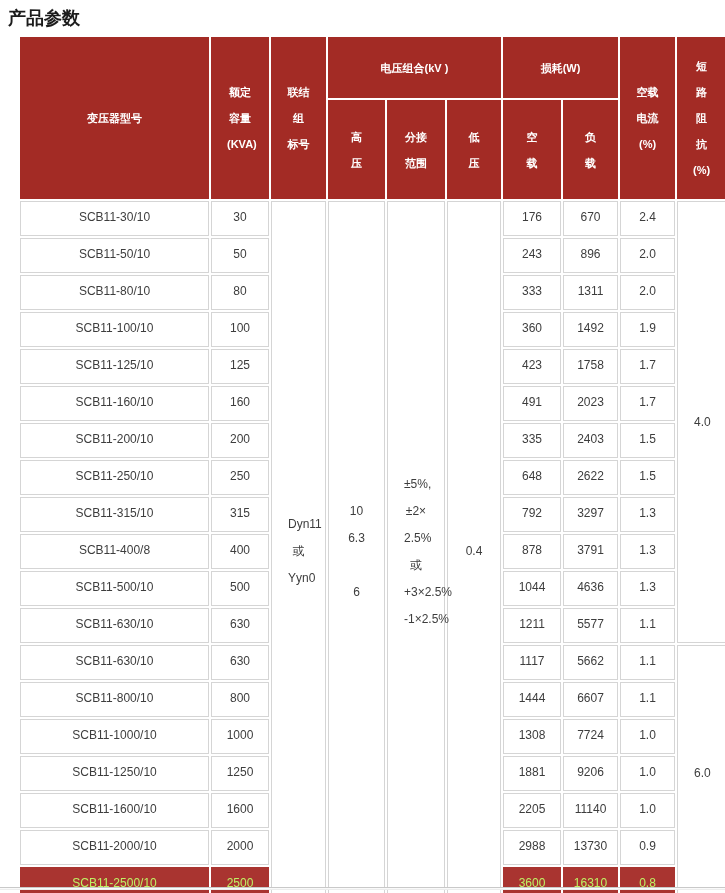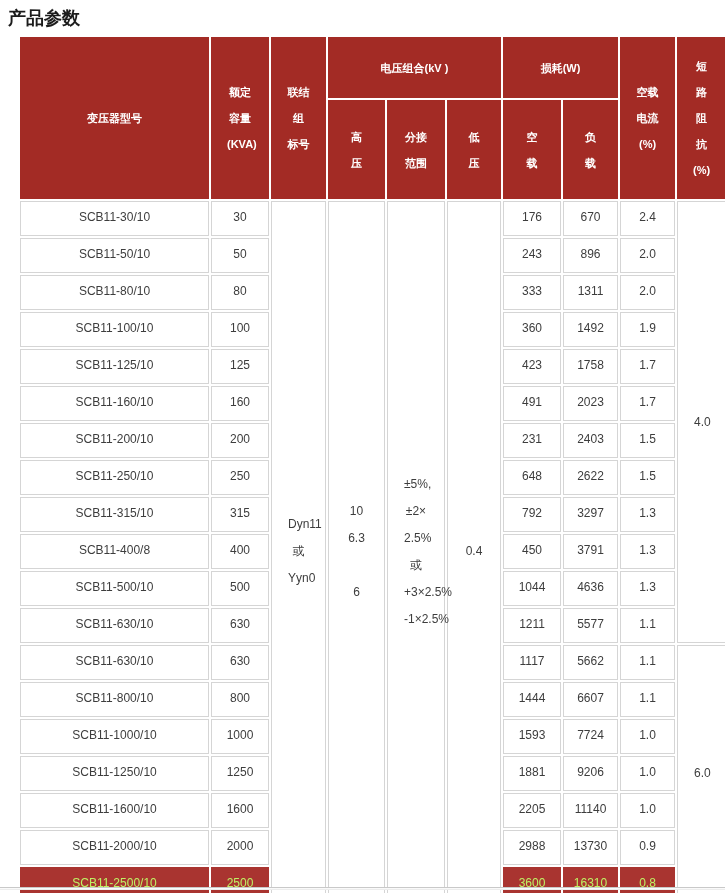--- a/index.html
+++ b/index.html
@@ -177,42 +177,42 @@
     <tr>
       <td>SCB11-160/10</td>
       <td>160</td>
       <td>491</td>
       <td>2023</td>
       <td>1.7</td>
     </tr>
     <tr>
       <td>SCB11-200/10</td>
       <td>200</td>
-      <td>231</td>
+      <td>335</td>
       <td>2403</td>
       <td>1.5</td>
     </tr>
     <tr>
       <td>SCB11-250/10</td>
       <td>250</td>
       <td>648</td>
       <td>2622</td>
       <td>1.5</td>
     </tr>
     <tr>
       <td>SCB11-315/10</td>
       <td>315</td>
       <td>792</td>
       <td>3297</td>
       <td>1.3</td>
     </tr>
     <tr>
       <td>SCB11-400/8</td>
       <td>400</td>
-      <td>450</td>
+      <td>878</td>
       <td>3791</td>
       <td>1.3</td>
     </tr>
     <tr>
       <td>SCB11-500/10</td>
       <td>500</td>
       <td>1044</td>
       <td>4636</td>
       <td>1.3</td>
     </tr>
@@ -234,21 +234,21 @@
     <tr>
       <td>SCB11-800/10</td>
       <td>800</td>
       <td>1444</td>
       <td>6607</td>
       <td>1.1</td>
     </tr>
     <tr>
       <td>SCB11-1000/10</td>
       <td>1000</td>
-      <td>1593</td>
+      <td>1308</td>
       <td>7724</td>
       <td>1.0</td>
     </tr>
     <tr>
       <td>SCB11-1250/10</td>
       <td>1250</td>
       <td>1881</td>
       <td>9206</td>
       <td>1.0</td>
     </tr>

